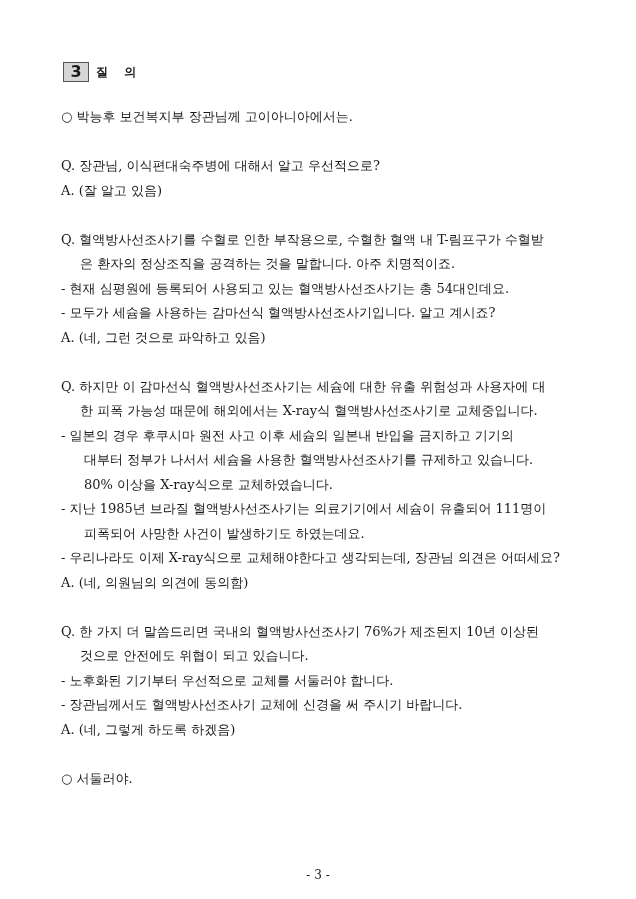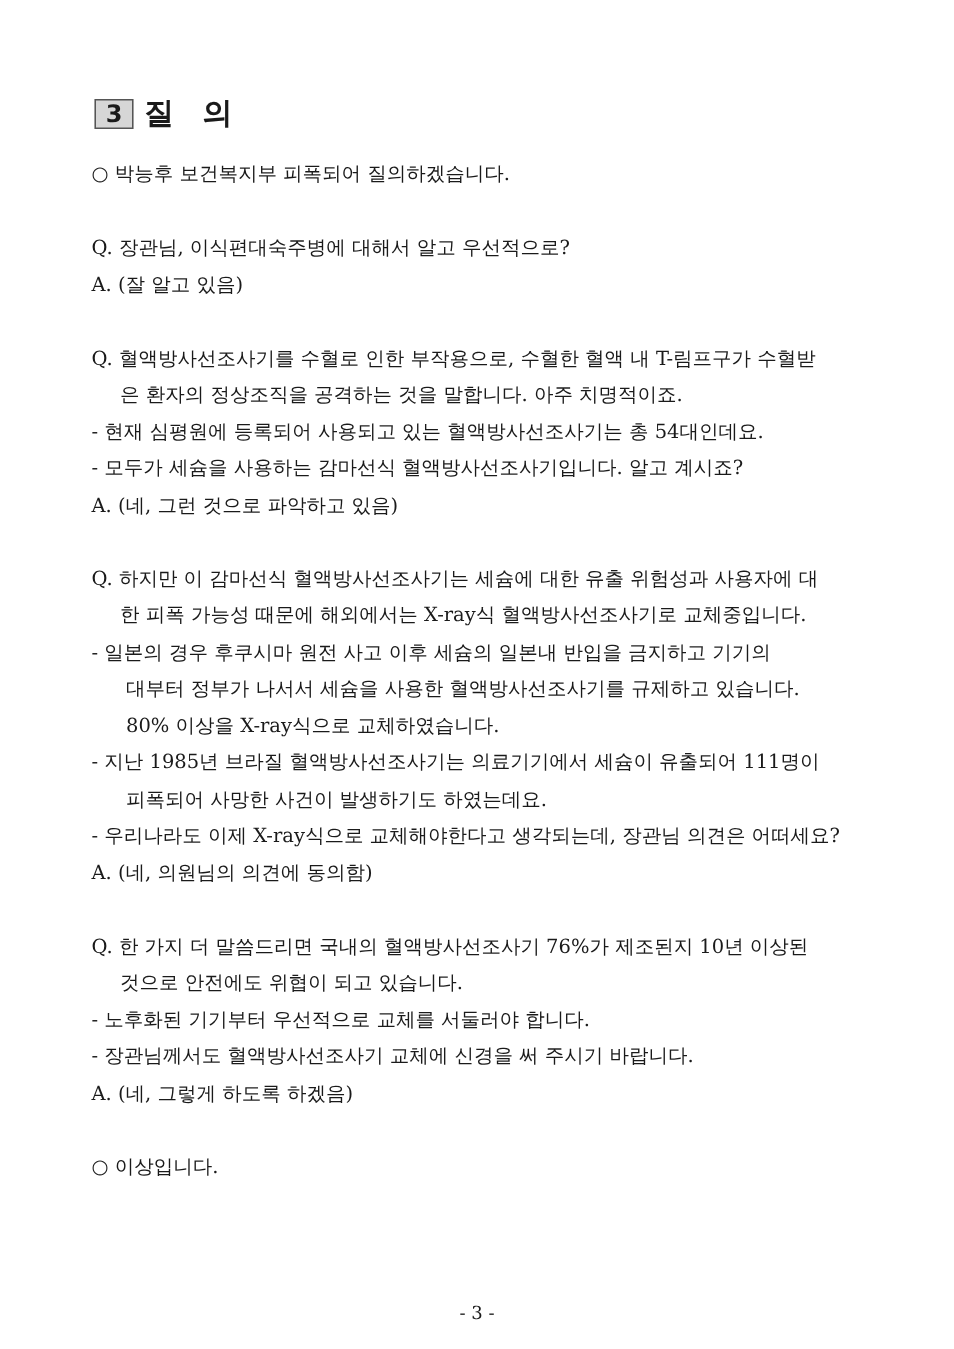--- a/index.html
+++ b/index.html
@@ -14,21 +14,21 @@
     }
     .section-num {
       width: 26px; height: 20px; background: #d6d6d6;
       border: 1px solid #555; box-sizing: border-box;
       font-family: "DejaVu Sans", "Liberation Sans", sans-serif;
       font-weight: bold; font-size: 16px; line-height: 18px; text-align: center;
     }
     .section-title {
       margin-left: 7px;
       font-family: "DejaVu Sans", "Liberation Sans", sans-serif;
-      font-weight: bold; font-size: 20px; letter-spacing: 6px; text-align: right;
+      font-weight: bold; font-size: 12px; letter-spacing: 6px; text-align: right;
     }
     .body {
       position: absolute; left: 61px; top: 105px; width: 530px;
       font-size: 13px; line-height: 24.5px;
     }
     .p { margin: 0; white-space: nowrap; }
     .gap { height: 24.5px; }
     .cont { padding-left: 19px; }
     .dash-cont { padding-left: 23px; }
     .footer {
@@ -38,21 +38,21 @@
   </style>
 </head>
 <body>
 
 <div class="section-head">
   <div class="section-num">3</div>
   <div class="section-title">질 의</div>
 </div>
 
 <div class="body">
-  <p class="p">○ 박능후 보건복지부 피폭되어 질의하겠습니다.</p>
+  <p class="p">○ 박능후 보건복지부 장관님께 고이아니아에서는.</p>
   <div class="gap"></div>
 
   <p class="p">Q. 장관님, 이식편대숙주병에 대해서 알고 우선적으로?</p>
   <p class="p">A. (잘 알고 있음)</p>
   <div class="gap"></div>
 
   <p class="p">Q. 혈액방사선조사기를 수혈로 인한 부작용으로, 수혈한 혈액 내 T-림프구가 수혈받</p>
   <p class="p cont">은 환자의 정상조직을 공격하는 것을 말합니다. 아주 치명적이죠.</p>
   <p class="p">- 현재 심평원에 등록되어 사용되고 있는 혈액방사선조사기는 총 54대인데요.</p>
   <p class="p">- 모두가 세슘을 사용하는 감마선식 혈액방사선조사기입니다. 알고 계시죠?</p>
@@ -70,16 +70,16 @@
   <p class="p">A. (네, 의원님의 의견에 동의함)</p>
   <div class="gap"></div>
 
   <p class="p">Q. 한 가지 더 말씀드리면 국내의 혈액방사선조사기 76%가 제조된지 10년 이상된</p>
   <p class="p cont">것으로 안전에도 위협이 되고 있습니다.</p>
   <p class="p">- 노후화된 기기부터 우선적으로 교체를 서둘러야 합니다.</p>
   <p class="p">- 장관님께서도 혈액방사선조사기 교체에 신경을 써 주시기 바랍니다.</p>
   <p class="p">A. (네, 그렇게 하도록 하겠음)</p>
   <div class="gap"></div>
 
-  <p class="p">○ 이상입니다.</p>
+  <p class="p">○ 서둘러야.</p>
 </div>
 
 <div class="footer">- 3 -</div>
 
 </body></html>

